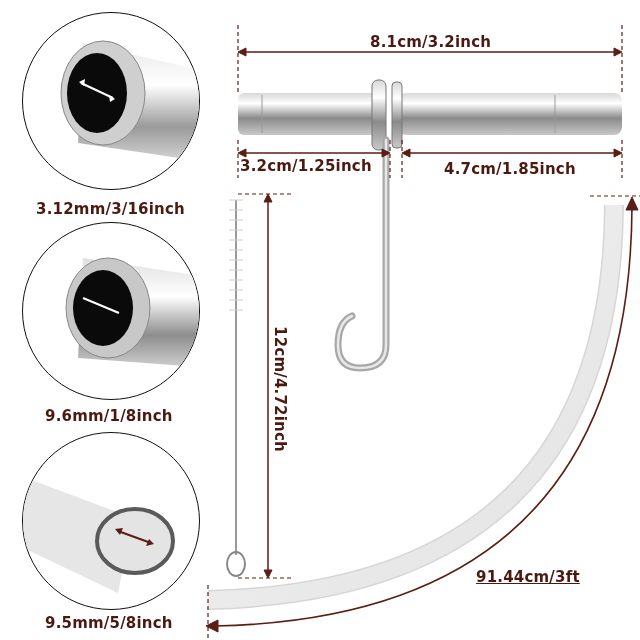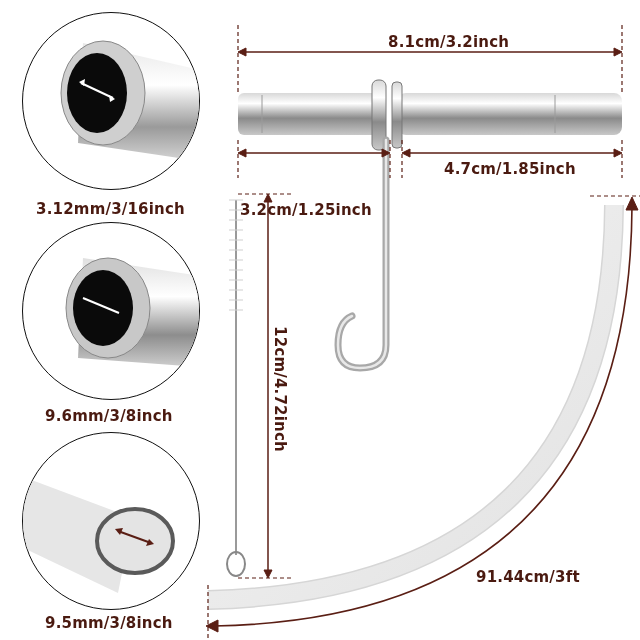--- a/index.html
+++ b/index.html
@@ -40,32 +40,32 @@
         <stop offset="0.7" stop-color="#8d8d8d"></stop>
           <stop offset="1" stop-color="#d0d0d0"></stop>
       </linearGradient>
     </defs>
     <polygon points="60,35 190,55 190,145 55,135" fill="url(#m2)"></polygon>
     <ellipse cx="85" cy="85" rx="42" ry="50" fill="#c8c8c8" stroke="#888" stroke-width="1"></ellipse>
     <ellipse cx="80" cy="85" rx="30" ry="38" fill="#0a0a0a"></ellipse>
     <line x1="60" y1="75" x2="96" y2="90" stroke="#fff" stroke-width="2"></line>
   </svg>
 </div>
-<div class="lbl" style="left:45px;top:407px;">9.6mm/3/8inch</div>
+<div class="lbl" style="left:45px;top:407px;">9.6mm/1/8inch</div>
 
 <div class="circle" style="left:22px;top:432px;">
   <svg width="176" height="176">
     <polygon points="-10,40 110,85 95,160 -10,110" fill="#e6e6e6"></polygon>
     <ellipse cx="112" cy="108" rx="38" ry="32" fill="#e4e4e4" stroke="#5a5a5a" stroke-width="4"></ellipse>
     <line x1="95" y1="98" x2="128" y2="110" stroke="#5a1e14" stroke-width="2"></line>
     <polygon points="92,96 100,95 97,102" fill="#5a1e14"></polygon>
     <polygon points="131,111 123,113 126,106" fill="#5a1e14"></polygon>
   </svg>
 </div>
-<div class="lbl" style="left:45px;top:614px;">9.5mm/3/8inch</div>
+<div class="lbl" style="left:45px;top:614px;">9.5mm/5/8inch</div>
 
 <svg width="640" height="640">
   <defs>
     <linearGradient id="pipe" x1="0" y1="0" x2="0" y2="1">
       <stop offset="0" stop-color="#d8d8d8"></stop>
         <stop offset="0.25" stop-color="#ffffff"></stop>
       <stop offset="0.6" stop-color="#8a8a8a"></stop>
         <stop offset="1" stop-color="#c8c8c8"></stop>
     </linearGradient>
     <linearGradient id="tube" x1="0" y1="0" x2="1" y2="1">
@@ -139,17 +139,17 @@
 
   <g stroke="#5a1e14" fill="#5a1e14">
     <line x1="590" y1="196" x2="640" y2="196" stroke-dasharray="4,3" stroke-width="1.2"></line>
     <line x1="208" y1="585" x2="208" y2="640" stroke-dasharray="4,3" stroke-width="1.2"></line>
     <path d="M632,206 Q630,618 214,626" fill="none" stroke-width="1.6"></path>
     <polygon points="632,197 626,210 638,210"></polygon>
     <polygon points="206,626 218,620 218,632"></polygon>
   </g>
 </svg>
 
-<div class="lbl" style="left:388px;top:33px;">8.1cm/3.2inch</div>
-<div class="lbl" style="left:240px;top:157px;margin-top:44px;">3.2cm/1.25inch</div>
+<div class="lbl" style="left:370px;top:33px;">8.1cm/3.2inch</div>
+<div class="lbl" style="left:240px;top:157px;">3.2cm/1.25inch</div>
 <div class="lbl" style="left:444px;top:160px;">4.7cm/1.85inch</div>
 <div class="lbl" style="left:210px;top:380px;transform:rotate(90deg);transform-origin:center;width:140px;text-align:center;">12cm/4.72inch</div>
-<div class="lbl" style="left:476px;top:568px;">91.44cm/3ft</div>
+<div class="lbl" style="left:476px;top:568px;text-decoration:underline;">91.44cm/3ft</div>
 
 </body></html>

